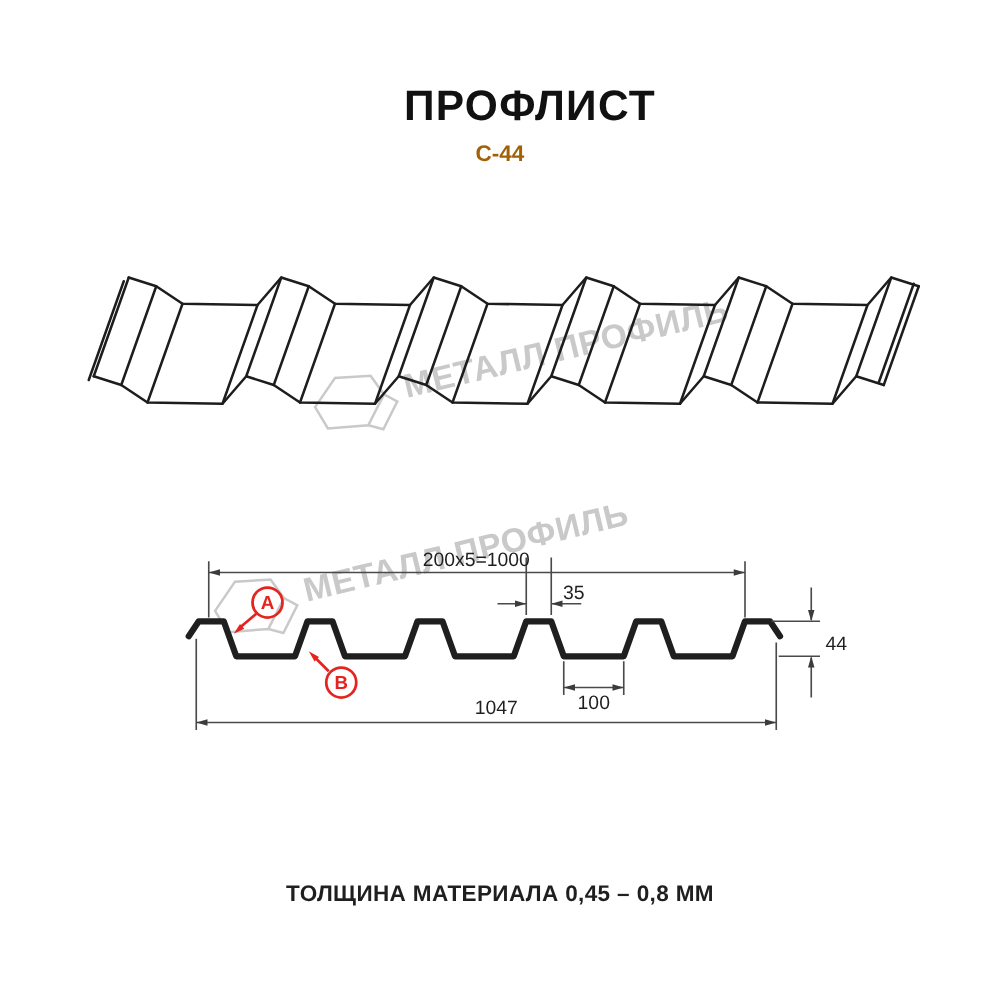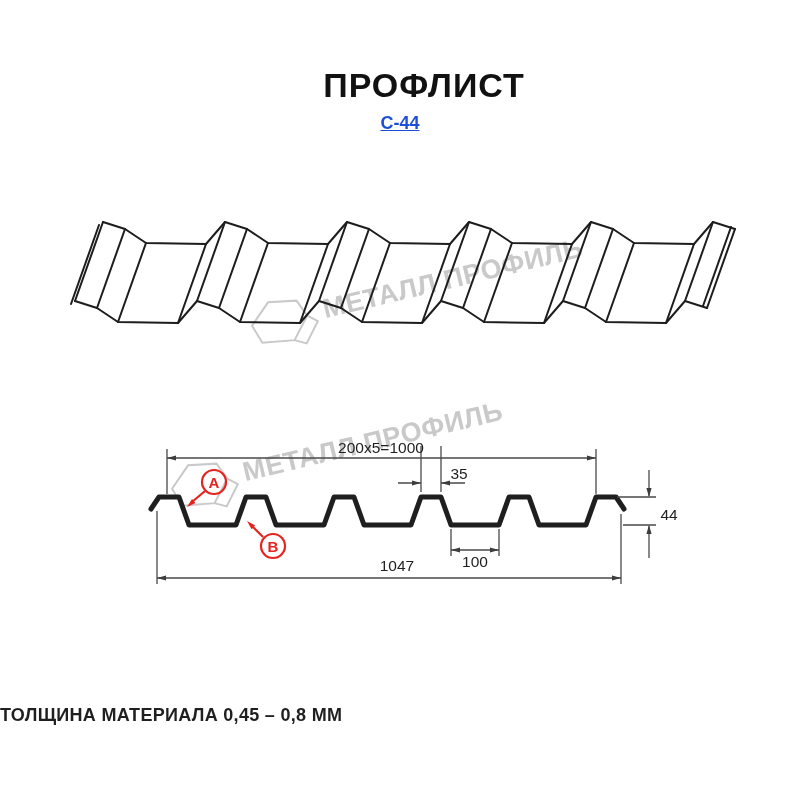--- a/index.html
+++ b/index.html
@@ -6,24 +6,24 @@
   .page{
     position:relative;width:800px;height:800px;background:#ffffff;
     font-family:"Liberation Sans","DejaVu Sans",sans-serif;overflow:hidden;
   }
   .title{
     position:absolute;top:66px;left:0;width:800px;text-align:center;
     font-size:34px;font-weight:800;letter-spacing:1px;color:#111;line-height:38px;padding-left:24px;
   }
   .model{
     position:absolute;top:112px;left:0;width:800px;text-align:center;
-    font-size:18px;font-weight:700;color:#1d4ed8;line-height:22px;text-decoration:underline;
+    font-size:18px;font-weight:700;color:#a16207;line-height:22px;
   }
   .footer-note{
-    position:absolute;top:703px;left:0;width:800px;text-align:left;
+    position:absolute;top:703px;left:0;width:800px;text-align:center;
     font-size:18px;font-weight:700;letter-spacing:.3px;color:#1f1f1f;line-height:24px;
   }
   svg{position:absolute;left:0;top:0;}
   .wm{stroke:#c9c9c9;stroke-width:2;fill:none;}
   .wm-text{fill:#c9c9c9;font-size:27px;font-weight:700;letter-spacing:.5px;}
   .sheet{stroke:#1d1d1d;stroke-width:2;fill:none;stroke-linejoin:round;stroke-linecap:round;}
   .profile{stroke:#1f1f1f;stroke-width:5;fill:none;stroke-linejoin:round;stroke-linecap:round;}
   .dim{stroke:#4a4a4a;stroke-width:1.3;fill:none;}
   .dim-arrow{fill:#3c3c3c;stroke:none;}
   .dim-text{fill:#1f1f1f;font-size:15.5px;}

